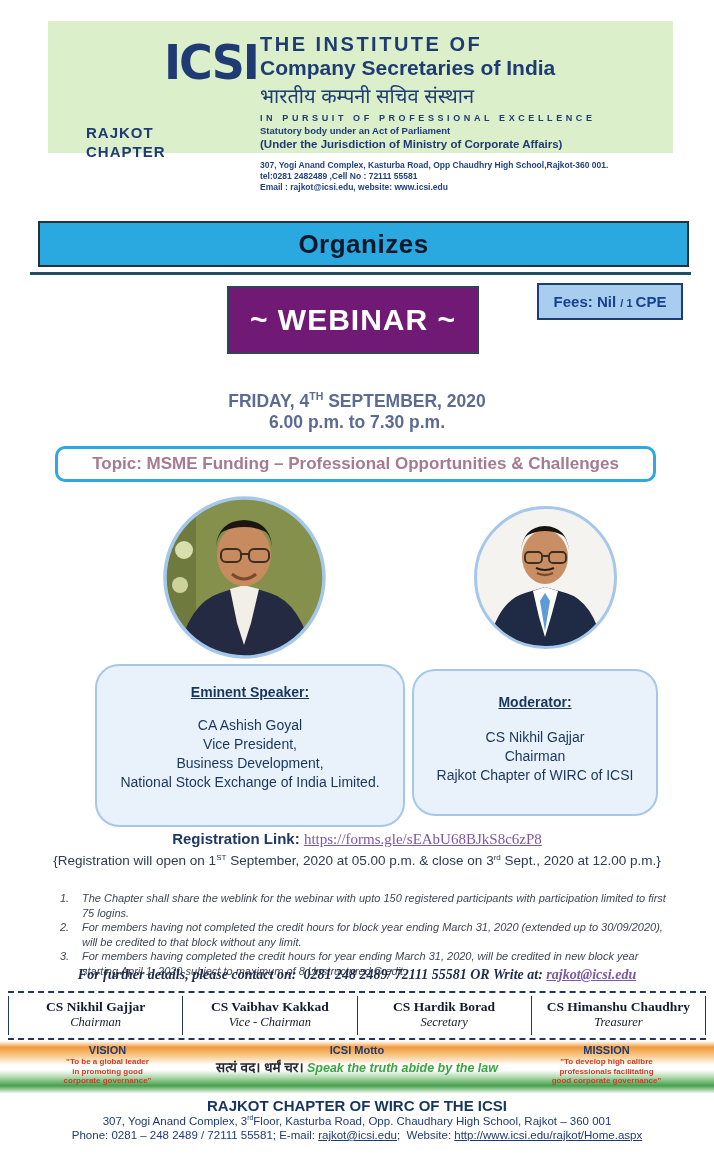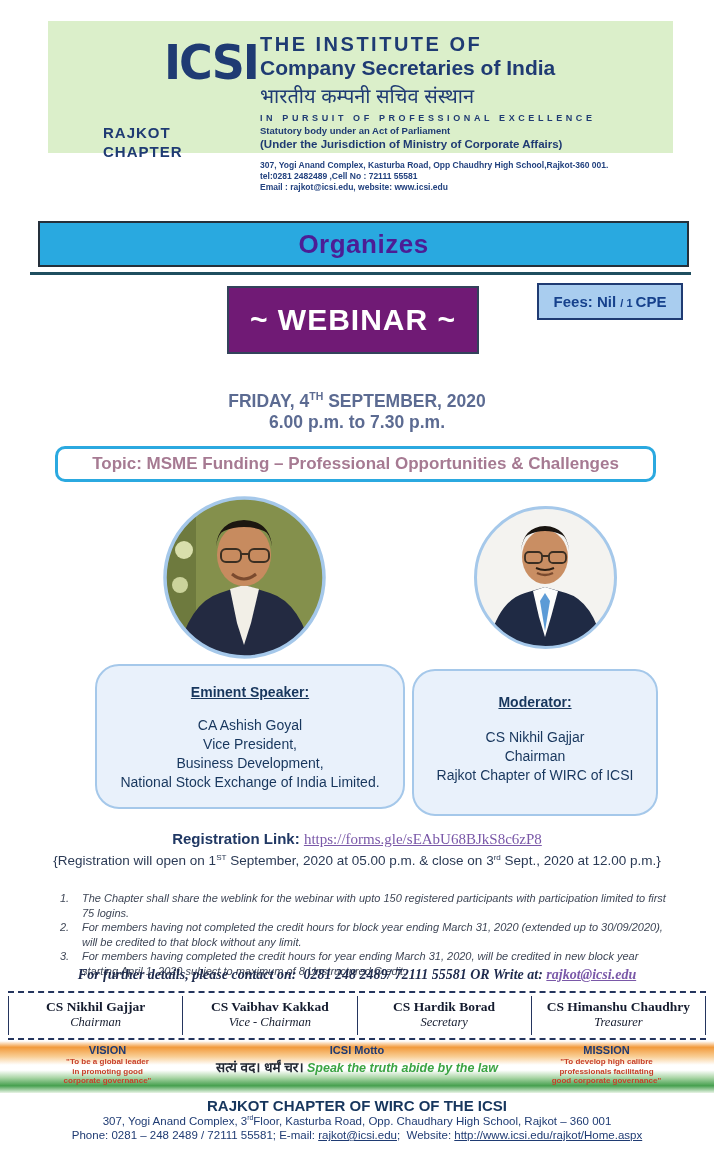--- a/index.html
+++ b/index.html
@@ -16,25 +16,25 @@
           transform:scaleY(1.05); font-family:"DejaVu Sans", sans-serif; }
   .h-text { left:212px; top:12px; width:405px; color:#1F3B73; }
   .h-line1 { font-size:20px; font-weight:bold; letter-spacing:2.5px; }
   .h-line2 { font-size:21px; font-weight:bold; margin-top:0px; }
   .h-hindi { font-size:20px; font-weight:normal; margin-top:2px; }
   .h-tag   { font-size:9px; font-weight:bold; letter-spacing:3.6px; margin-top:4px; }
   .h-stat  { font-size:9.5px; font-weight:bold; margin-top:2px; }
   .h-jur   { font-size:11.5px; font-weight:bold; margin-top:2px; }
   .h-addr  { font-size:8.5px; font-weight:bold; line-height:11px; margin-top:10px; color:#23427F; }
   .chapter { left:38px; top:102px; width:120px; font-size:15px; font-weight:bold; color:#1F3B73;
-             letter-spacing:1px; line-height:19px;margin-left:17px; }
+             letter-spacing:1px; line-height:19px; }
 
   
   .organizes { left:38px; top:221px; width:651px; height:46px; background:#29A9E0; border:2px solid #25303B;
-               color:#4c1d95; font-size:26px; font-weight:bold; text-align:center; line-height:42px;
+               color:#0f172a; font-size:26px; font-weight:bold; text-align:center; line-height:42px;
                letter-spacing:0.5px; }
   .rule { left:30px; top:272px; width:661px; height:3px; background:#1F4E5F; }
   .webinar-box { left:227px; top:286px; width:252px; height:68px; background:#701a75; border:2px solid #33425B;
                  color:#ffffff; font-size:30px; font-weight:bold; text-align:center; line-height:64px;
                  letter-spacing:1px; }
   .fees-box { left:537px; top:283px; width:146px; height:37px; background:#A9CDEF; border:2px solid #1F3B73;
               color:#16418C; font-size:15px; font-weight:bold; text-align:center; line-height:33px; }
   .fees-box .mid { font-size:11px; }
 
   
@@ -44,21 +44,21 @@
                color:#A67A92; font-size:17px; font-weight:bold; text-align:center; line-height:30px; }
 
   
   .photo { border-radius:50%; }
   .photo-left { left:162px; top:495px; width:165px; height:165px; }
   .photo-right { left:473px; top:505px; width:145px; height:145px; }
 
   
   .card { background:#E9F1FB; border:2px solid #A5C8EA; border-radius:24px; color:#17365D;
           text-align:center; font-size:14px; line-height:19px; }
-  .card-speaker { left:95px; top:664px; width:310px; height:145px; padding-top:17px; }
+  .card-speaker { left:95px; top:664px; width:310px; height:163px; padding-top:17px; }
   .card-moderator { left:412px; top:669px; width:246px; height:147px; padding-top:22px;border-radius:23px; }
   .card-heading { font-weight:bold; text-decoration:underline; margin-bottom:14px; }
   .card-moderator .card-heading { margin-bottom:16px; }
 
   
   .reg-line { left:0; top:830px; width:714px; text-align:center; font-size:15px; }
   .reg-label { color:#203864; font-weight:bold; }
   .link { text-decoration:underline; cursor:pointer; }
   .reg-url { font-family:"Liberation Serif", serif; color:#7A58A8; }
   .reg-window { left:0; top:853px; width:714px; text-align:center; font-size:13.5px; color:#2B3A55; }

